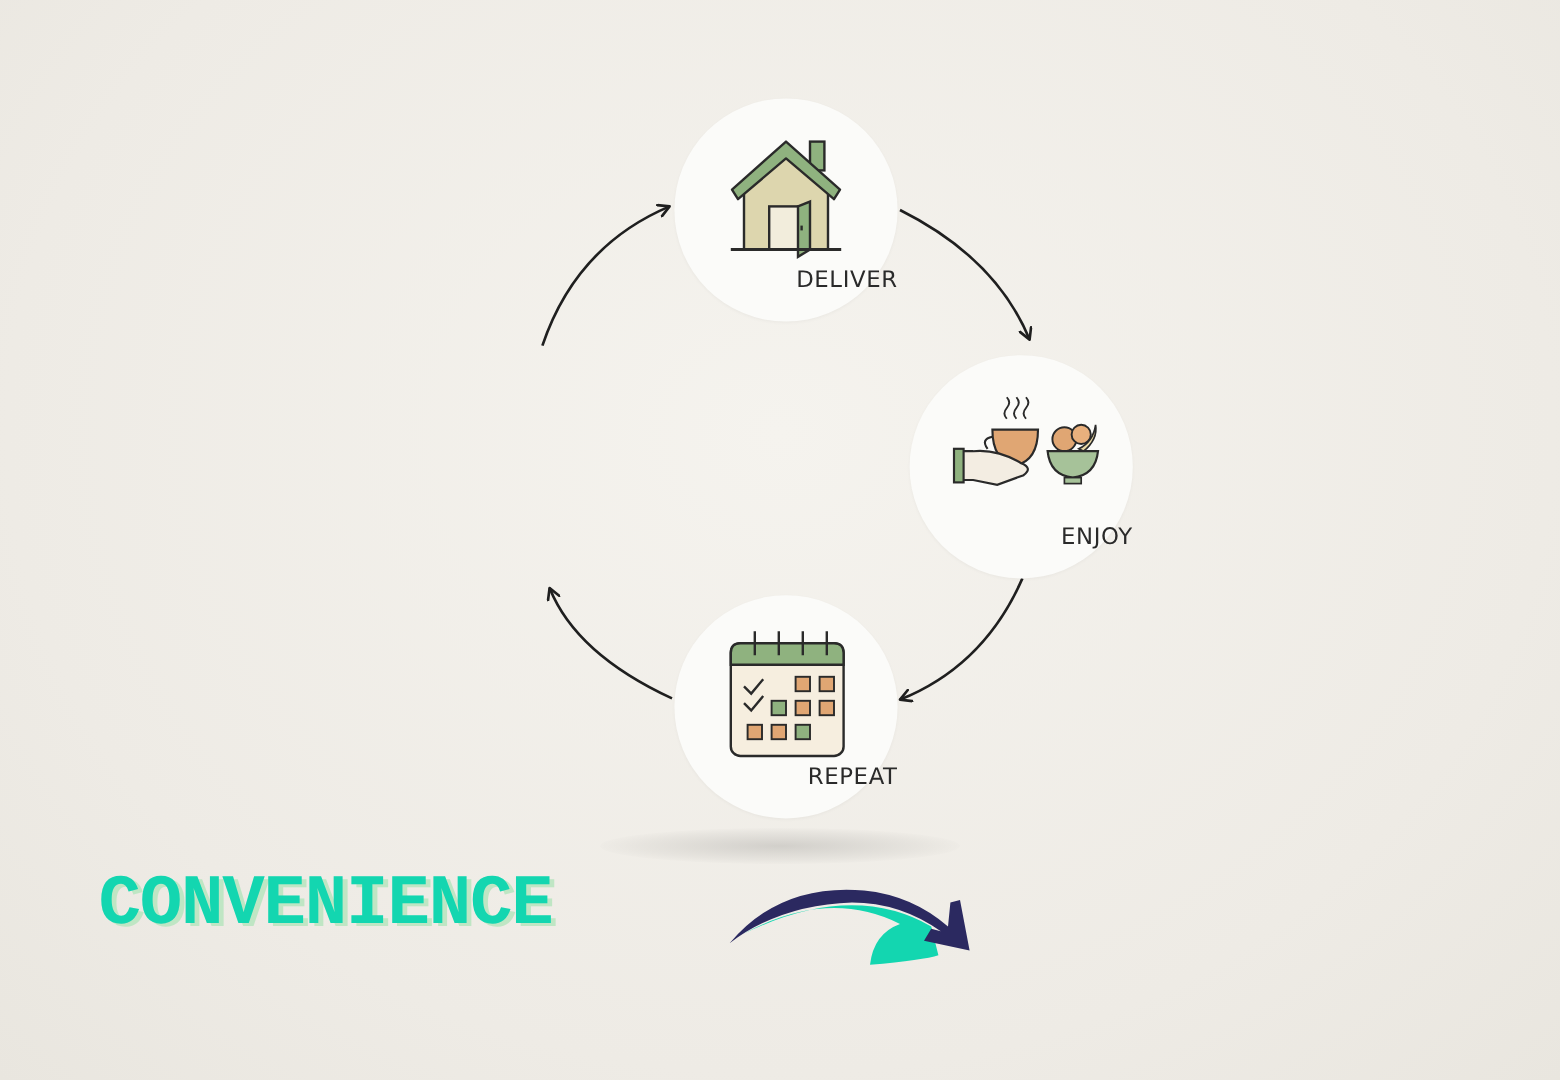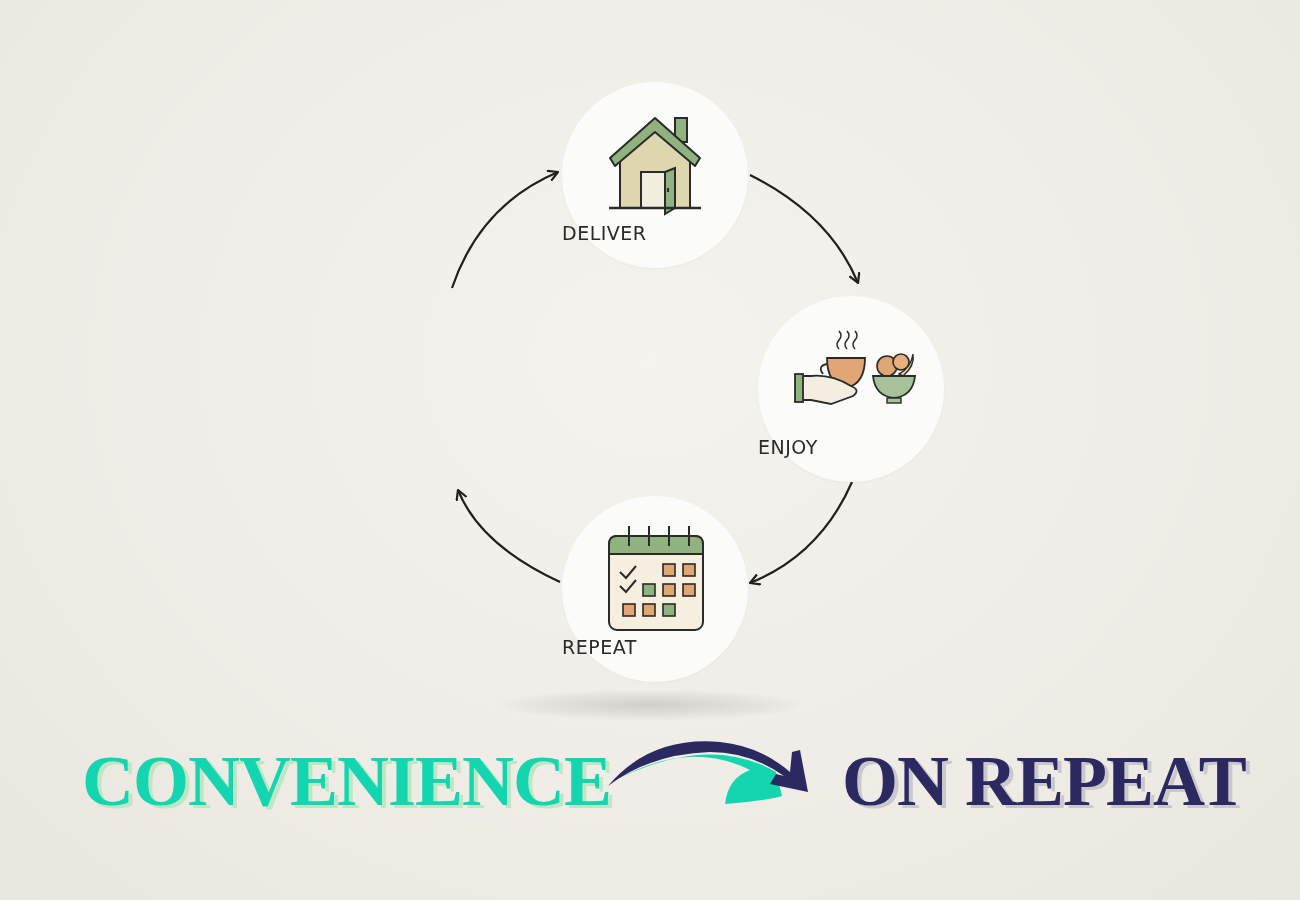--- a/index.html
+++ b/index.html
@@ -10,34 +10,34 @@
     position:relative;
   }
   .stage { position:absolute; left:0; top:0; width:1300px; height:900px; }
   .node {
     position:absolute; width:186px; height:186px; border-radius:50%;
     background:#fbfbf9;
     box-shadow: 0 1px 3px rgba(0,0,0,0.04);
   }
   .node .icon { position:absolute; left:33px; top:18px; width:120px; height:120px; }
   .node .label {
-    position:absolute; left:0; right:0; top:140px; text-align:left;
+    position:absolute; left:0; right:0; top:140px; text-align:right;
     font-family:"DejaVu Sans", sans-serif; font-size:19px; letter-spacing:0.5px;
     color:#2a2a2a;
   }
   #node-deliver { left:562px; top:82px; }
   #node-subscribe { left:362px; top:296px; }
   #node-enjoy { left:758px; top:296px; }
   #node-repeat { left:562px; top:496px; }
   .ground-shadow {
     position:absolute; left:500px; top:690px; width:300px; height:30px; border-radius:50%;
     background: radial-gradient(ellipse at center, rgba(0,0,0,0.13) 0%, rgba(0,0,0,0.04) 55%, rgba(0,0,0,0) 75%);
   }
   svg.cycle { position:absolute; left:0; top:0; }
-  .tagline { position:absolute; top:745px; font-family:Liberation Serif, serif; font-weight:900; font-size:72px; letter-spacing:-1px; line-height:1; }
+  .tagline { position:absolute; top:724px; font-family:Liberation Mono, monospace; font-weight:900; font-size:59px; letter-spacing:-1px; line-height:1; }
   #tag-left { left:82px; color:#13d6b0; text-shadow:4px 3px 0 #bfe6c4; }
   #tag-right { left:842px; color:#2b2960; text-shadow:4px 3px 0 #c9c8cc; }
   .swoosh { position:absolute; left:600px; top:730px; }
 </style>
 </head>
 <body>
 
 <div class="stage">
 
   <svg class="cycle" width="1300" height="900">
@@ -106,14 +106,13 @@
   </div>
 
 
   <div class="tagline" id="tag-left">CONVENIENCE</div>
 
   <svg class="swoosh" width="230" height="80" viewBox="0 0 230 80">
     <path d="M20,48 Q90,10 150,40 Q128,48 125,74 Q170,70 182,66 L176,42 Q110,4 20,48 Z" fill="#13d6b0"></path>
     <path d="M8,56 Q50,6 120,12 Q160,16 190,42 L192,22 L200,20 L208,62 L170,54 L176,44 L184,46 Q150,22 110,22 Q50,24 8,56 Z" fill="#2b2960"></path>
   </svg>
 
-  <div class="tagline" id="tag-right">ON REPEAT</div>
 </div>
 
 </body></html>

